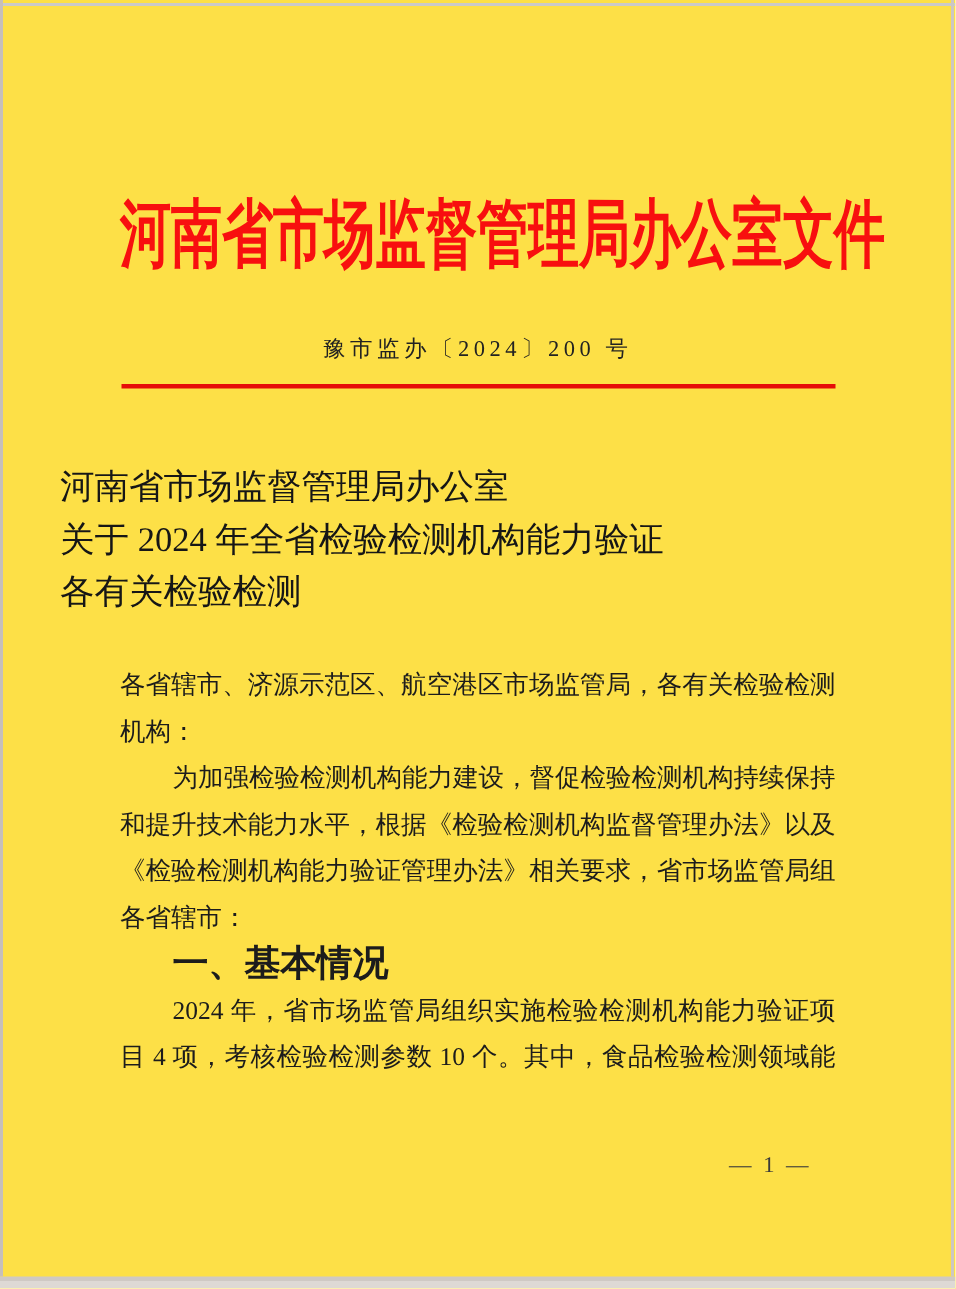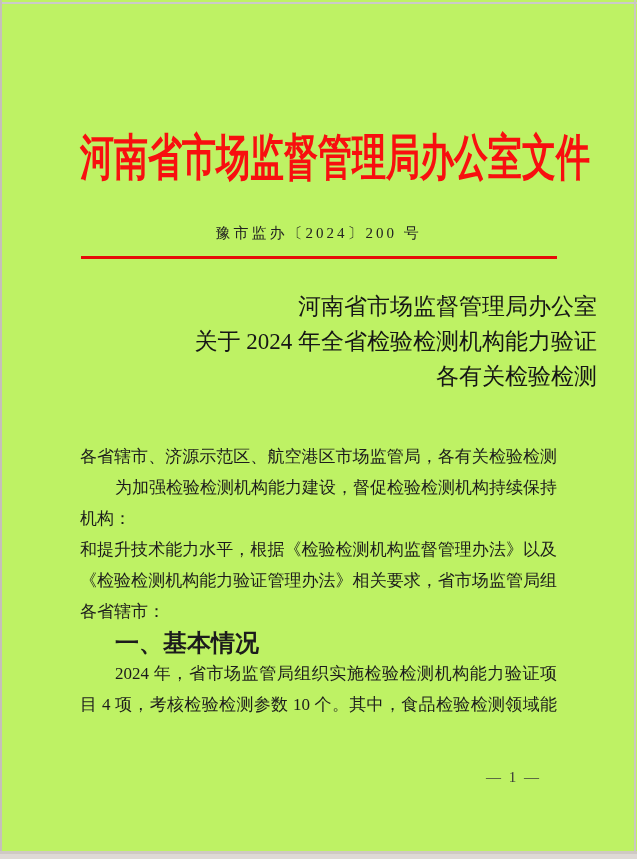--- a/index.html
+++ b/index.html
@@ -4,21 +4,21 @@
 <style>
   html, body {
     margin: 0;
     padding: 0;
     background: #ffffff;
   }
   .page {
     position: relative;
     width: 637px;
     height: 859px;
-    background: #bef264;
+    background: #fde047;
     overflow: hidden;
     font-family: "Liberation Serif", "DejaVu Serif", serif;
     color: var(--text, #1e1e1e);
   }
   
   .edge-top {
     position: absolute; top: 2px; left: 0; right: 0; height: 2px;
     background: #cbcac9;
   }
   .edge-left {
@@ -63,24 +63,24 @@
   .red-rule {
     position: absolute;
     top: 256px;
     left: 81px;
     width: 476px;
     height: 3px;
     background: var(--rule-red, #e60c08);
   }
   .doc-title {
     position: absolute;
-    top: 289px;
+    top: 307px;
     left: 40px;
     width: 557px;
-    text-align: right;
+    text-align: left;
     font-size: 23px;
     line-height: 35px;
     color: #161616;
   }
   .body-text {
     position: absolute;
     top: 441px;
     left: 80px;
     width: 477px;
     font-size: 17px;
@@ -136,22 +136,22 @@
   <div class="red-rule"></div>
 
   <div class="doc-title">
     <div>河南省市场监督管理局办公室</div>
     <div>关于 2024 年全省检验检测机构能力验证</div>
     <div>各有关检验检测</div>
   </div>
 
   <div class="body-text">
       <div class="body-line justify">各省辖市、济源示范区、航空港区市场监管局，各有关检验检测</div>
+      <div class="body-line">机构：</div>
       <div class="body-line indent justify">为加强检验检测机构能力建设，督促检验检测机构持续保持</div>
-      <div class="body-line">机构：</div>
       <div class="body-line justify">和提升技术能力水平，根据《检验检测机构监督管理办法》以及</div>
       <div class="body-line justify">《检验检测机构能力验证管理办法》相关要求，省市场监管局组</div>
       <div class="body-line">各省辖市：</div>
       <div class="body-line indent bold">一、基本情况</div>
       <div class="body-line indent justify">2024 年，省市场监管局组织实施检验检测机构能力验证项</div>
       <div class="body-line justify">目 4 项，考核检验检测参数 10 个。其中，食品检验检测领域能</div>
     </div>
 
   <div class="page-number">— 1 —</div>
 </div>

